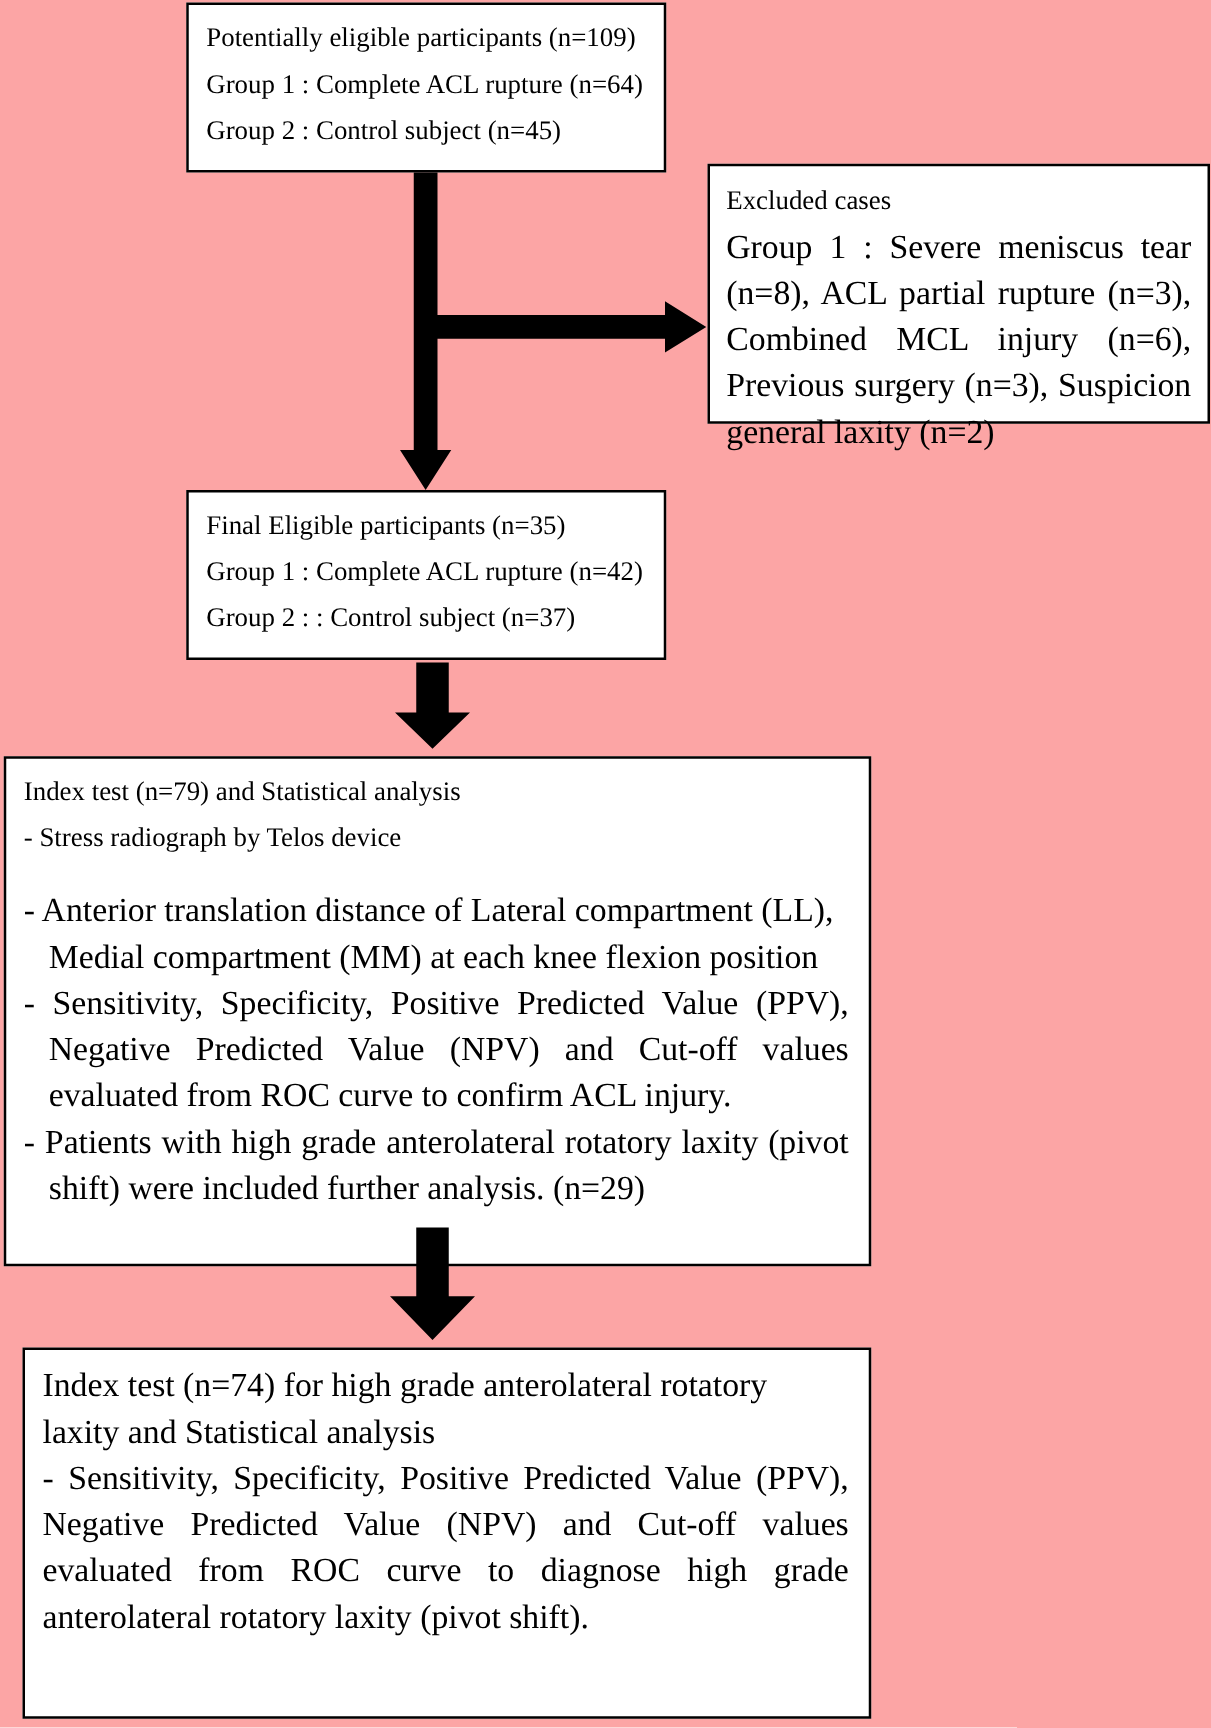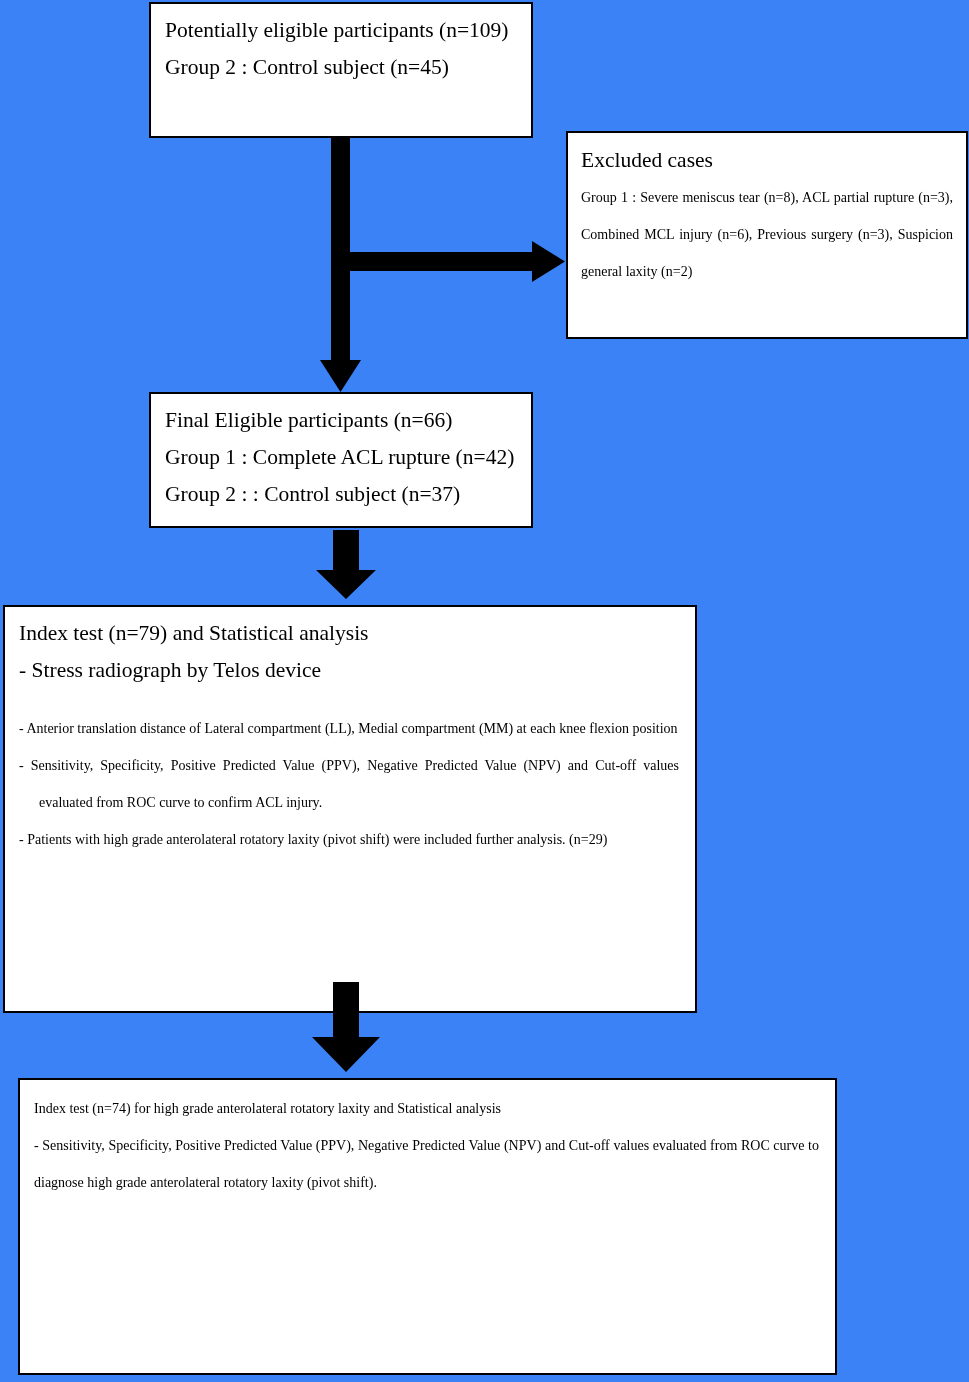--- a/index.html
+++ b/index.html
@@ -9,21 +9,21 @@
     background: #ffffff;
   }
   body {
     font-family: "Liberation Serif", "DejaVu Serif", serif;
     color: #000000;
   }
   #canvas {
     position: relative;
     width: 969px;
     height: 1382px;
-    background: #3b82f6;
+    background: #fca5a5;
     overflow: hidden;
   }
   .box {
     position: absolute;
     box-sizing: border-box;
     border: 2px solid #000000;
     background: #ffffff;
   }
   .box-inner {
     padding: 10px 14px 10px 14px;
@@ -31,21 +31,21 @@
   .line {
     display: block;
     font-size: 21.5px;
     line-height: 37px;
     white-space: nowrap;
     color: #000;
   }
   
   .just {
     display: block;
-    font-size: 14px;
+    font-size: 27px;
     line-height: 37px;
     text-align: justify;
     text-align-last: left;
     color: #000;
   }
   .just.hang {
     padding-left: 20px;
     text-indent: -20px;
   }
   .just.hang2 {
@@ -59,20 +59,21 @@
   .arrow-svg path { fill: #000000; }
 </style>
 </head>
 <body>
 
 <div id="canvas">
 
   <div class="box" style="left:149px; top:2px; width:384px; height:136px;">
     <div class="box-inner" style="padding-top:8px;">
       <span class="line">Potentially eligible participants (n=109)</span>
+      <span class="line">Group 1 : Complete ACL rupture (n=64)</span>
       <span class="line">Group 2 : Control subject (n=45)</span>
     </div>
   </div>
 
   <svg class="arrow-svg" style="left:320px; top:130px; width:260px; height:275px;" viewBox="0 0 260 275">
 
     <path d="M 11 8 L 30 8 L 30 230 L 41 230 L 20.5 262 L 0 230 L 11 230 Z"></path>
   </svg>
   <svg class="arrow-svg" style="left:348px; top:240px; width:225px; height:45px;" viewBox="0 0 225 45">
 
@@ -81,21 +82,21 @@
 
   <div class="box" style="left:566px; top:131px; width:402px; height:208px;">
     <div class="box-inner" style="padding:9px 13px 0 13px;">
       <span class="line">Excluded cases</span>
       <span class="just">Group 1 : Severe meniscus tear (n=8), ACL partial rupture (n=3), Combined MCL injury (n=6), Previous surgery (n=3), Suspicion general laxity (n=2)</span>
     </div>
   </div>
 
   <div class="box" style="left:149px; top:392px; width:384px; height:136px;">
     <div class="box-inner" style="padding-top:8px;">
-      <span class="line">Final Eligible participants (n=66)</span>
+      <span class="line">Final Eligible participants (n=35)</span>
       <span class="line">Group 1 : Complete ACL rupture (n=42)</span>
       <span class="line">Group 2 : : Control subject (n=37)</span>
     </div>
   </div>
 
   <svg class="arrow-svg" style="left:312px; top:530px; width:72px; height:72px;" viewBox="0 0 72 72">
     <path d="M 21 0 L 47 0 L 47 40 L 64 40 L 34 69 L 4 40 L 21 40 Z"></path>
   </svg>
 
   <div class="box" style="left:3px; top:605px; width:694px; height:408px;">
@@ -105,20 +106,20 @@
       <span class="just hang" style="text-align:left;margin-top:21px;">- Anterior translation distance of Lateral compartment (LL), Medial compartment (MM) at each knee flexion position</span>
       <span class="just hang">- Sensitivity, Specificity, Positive Predicted Value (PPV), Negative Predicted Value (NPV) and Cut-off values evaluated from ROC curve to confirm ACL injury.</span>
       <span class="just hang">- Patients with high grade anterolateral rotatory laxity (pivot shift) were included further analysis. (n=29)</span>
     </div>
   </div>
 
   <svg class="arrow-svg" style="left:312px; top:982px; width:80px; height:92px;" viewBox="0 0 80 92">
     <path d="M 21 0 L 47 0 L 47 55 L 68 55 L 34 90 L 0 55 L 21 55 Z"></path>
   </svg>
 
-  <div class="box" style="left:18px; top:1078px; width:819px; height:297px;">
+  <div class="box" style="left:18px; top:1078px; width:679px; height:297px;">
     <div class="box-inner" style="padding:10px 16px 0 14px;">
       <span class="just" style="text-align:left;">Index test (n=74) for high grade anterolateral rotatory laxity and Statistical analysis</span>
       <span class="just">- Sensitivity, Specificity, Positive Predicted Value (PPV), Negative Predicted Value (NPV) and Cut-off values evaluated from ROC curve to diagnose high grade anterolateral rotatory laxity (pivot shift).</span>
     </div>
   </div>
 
 </div>
 
 </body></html>

